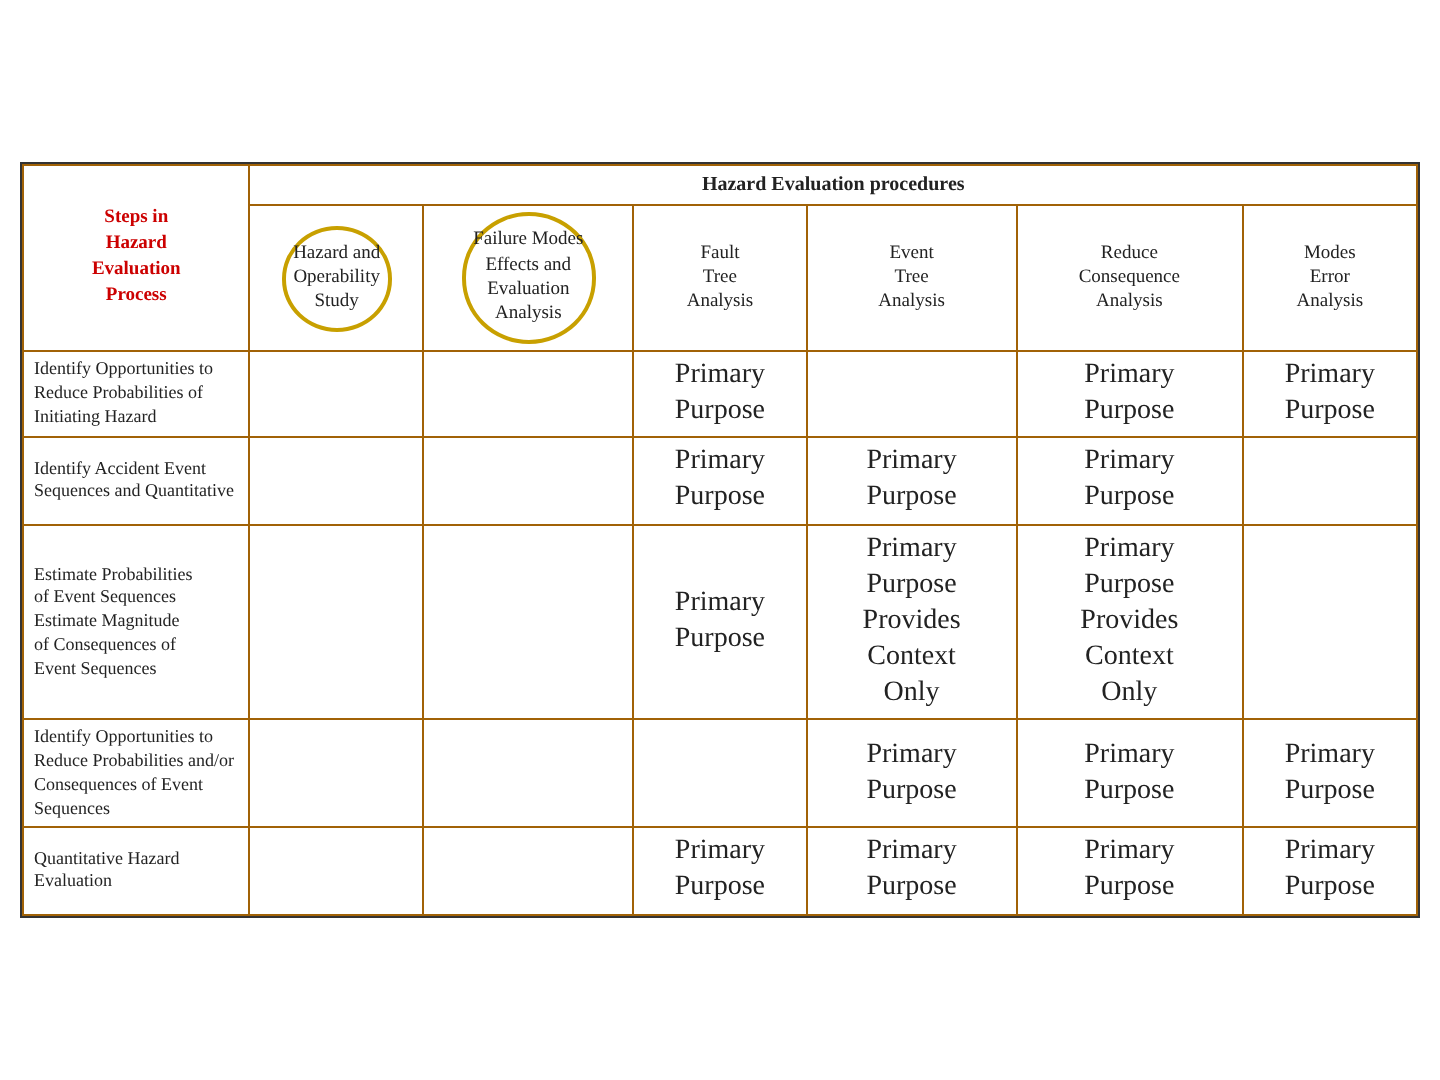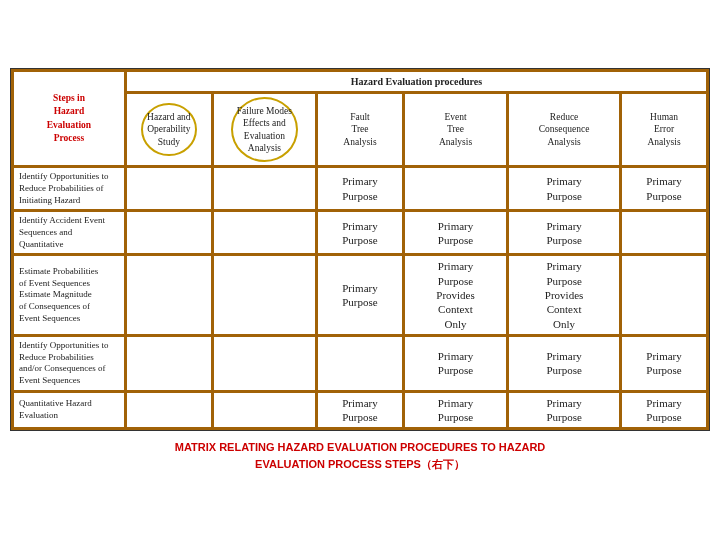--- a/index.html
+++ b/index.html
@@ -25,21 +25,21 @@
       border: 1px solid #333;
       font-size: 9.5px;
       line-height: 1.3;
       color: #222;
     }
     table {
       width: 100%;
       border-collapse: collapse;
     }
     th, td {
-      border: 3px solid #a16207;
+      border: 1px solid #a16207;
       text-align: center;
       vertical-align: middle;
       padding: 3px 4px;
     }
     .col-steps {
       width: 13%;
       text-align: center;
     }
     .col-haz-op {
       width: 10%;
@@ -70,21 +70,21 @@
       padding: 6px 4px;
       background: transparent;
     }
     .steps-header {
       font-weight: bold;
       font-size: 9.5px;
       color: #cc0000;
       line-height: 1.4;
     }
     .primary-purpose {
-      font-size: 11px;
+      font-size: 14px;
       line-height: 1.3;
     }
     .row-label {
       text-align: left;
       font-size: 9px;
       padding: 3px 5px;
       vertical-align: middle;
     }
     .caption-area {
       margin-top: 8px;
@@ -141,21 +141,21 @@
             <span>Event</span><br>
             <span>Tree</span><br>
             <span>Analysis</span>
           </td>
           <td class="col-cca">
             <span>Reduce</span><br>
             <span>Consequence</span><br>
             <span>Analysis</span>
           </td>
           <td class="col-hea">
-            <span>Human</span><br>
+            <span>Modes</span><br>
             <span>Error</span><br>
             <span>Analysis</span>
           </td>
         </tr>
       </thead>
       <tbody>
 
         <tr>
           <td class="row-label">Identify Opportunities to Reduce Probabilities of Initiating Hazard</td>
           <td></td>
@@ -201,17 +201,13 @@
           <td></td>
           <td></td>
           <td class="primary-purpose">Primary<br>Purpose</td>
           <td class="primary-purpose">Primary<br>Purpose</td>
           <td class="primary-purpose">Primary<br>Purpose</td>
           <td class="primary-purpose">Primary<br>Purpose</td>
         </tr>
       </tbody>
     </table>
   </div>
-  <div class="caption-area">
-    <div>MATRIX RELATING HAZARD EVALUATION PROCEDURES TO HAZARD</div>
-    <div>EVALUATION PROCESS STEPS（右下）</div>
-  </div>
 </div>
 
 </body></html>

